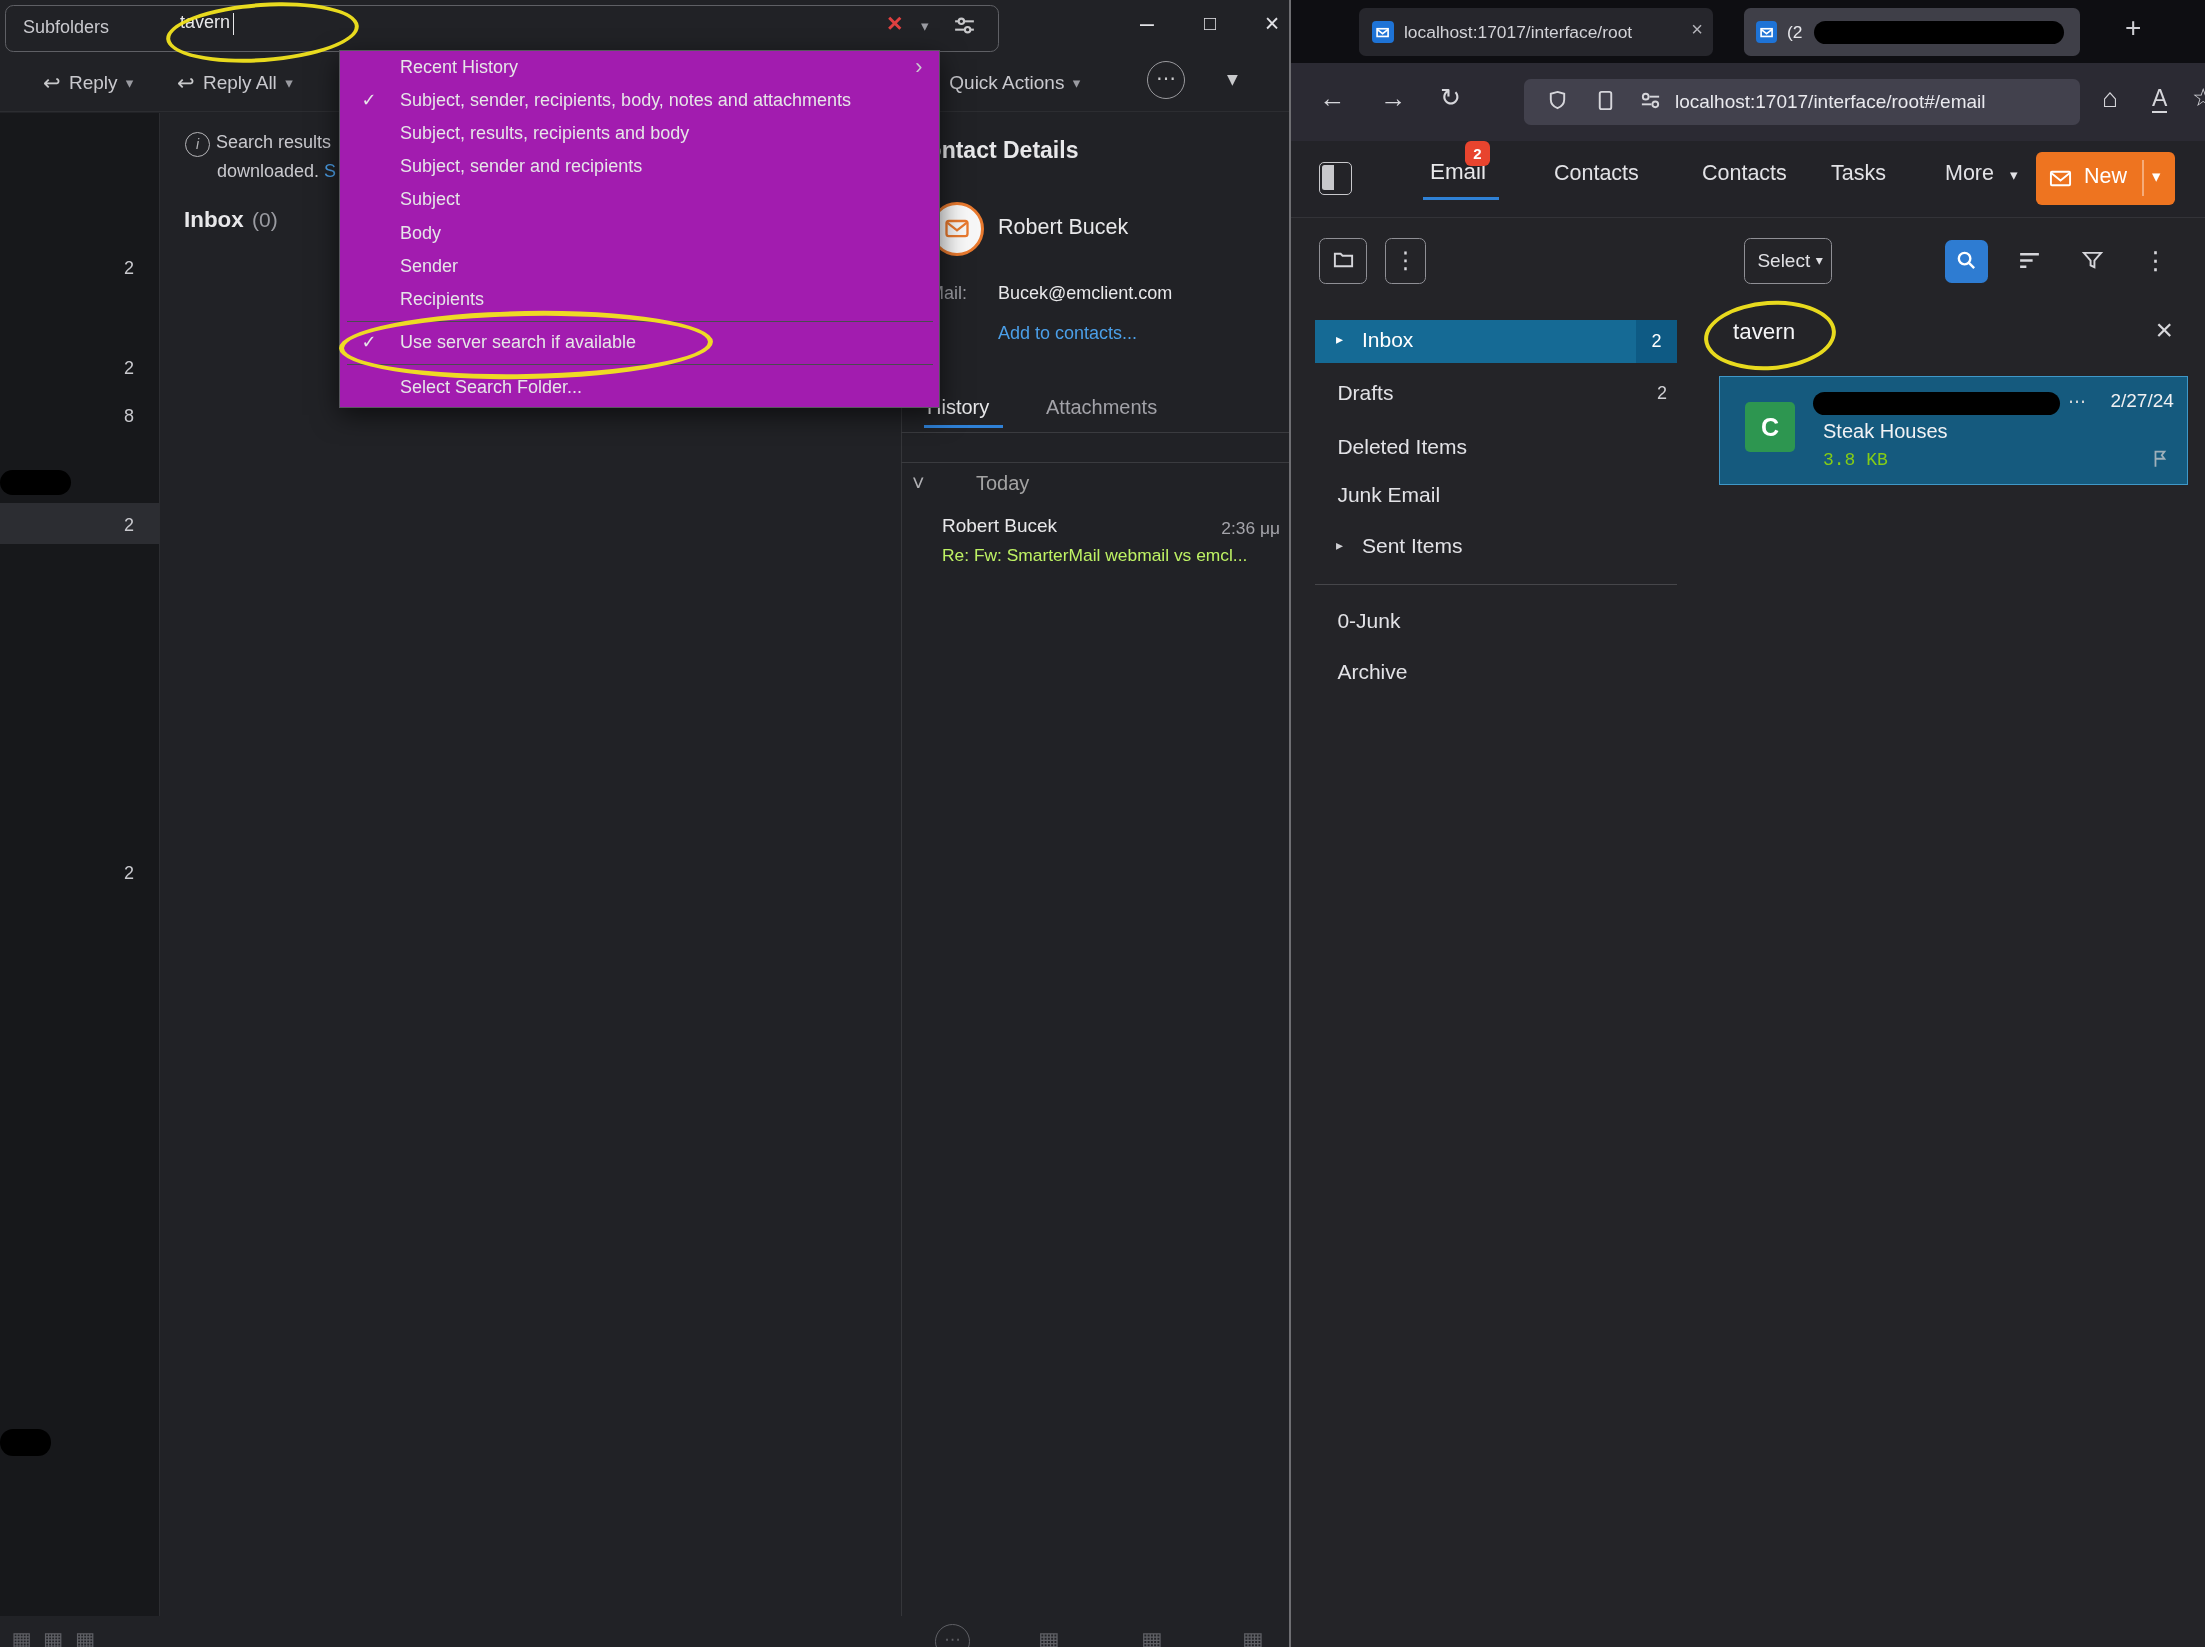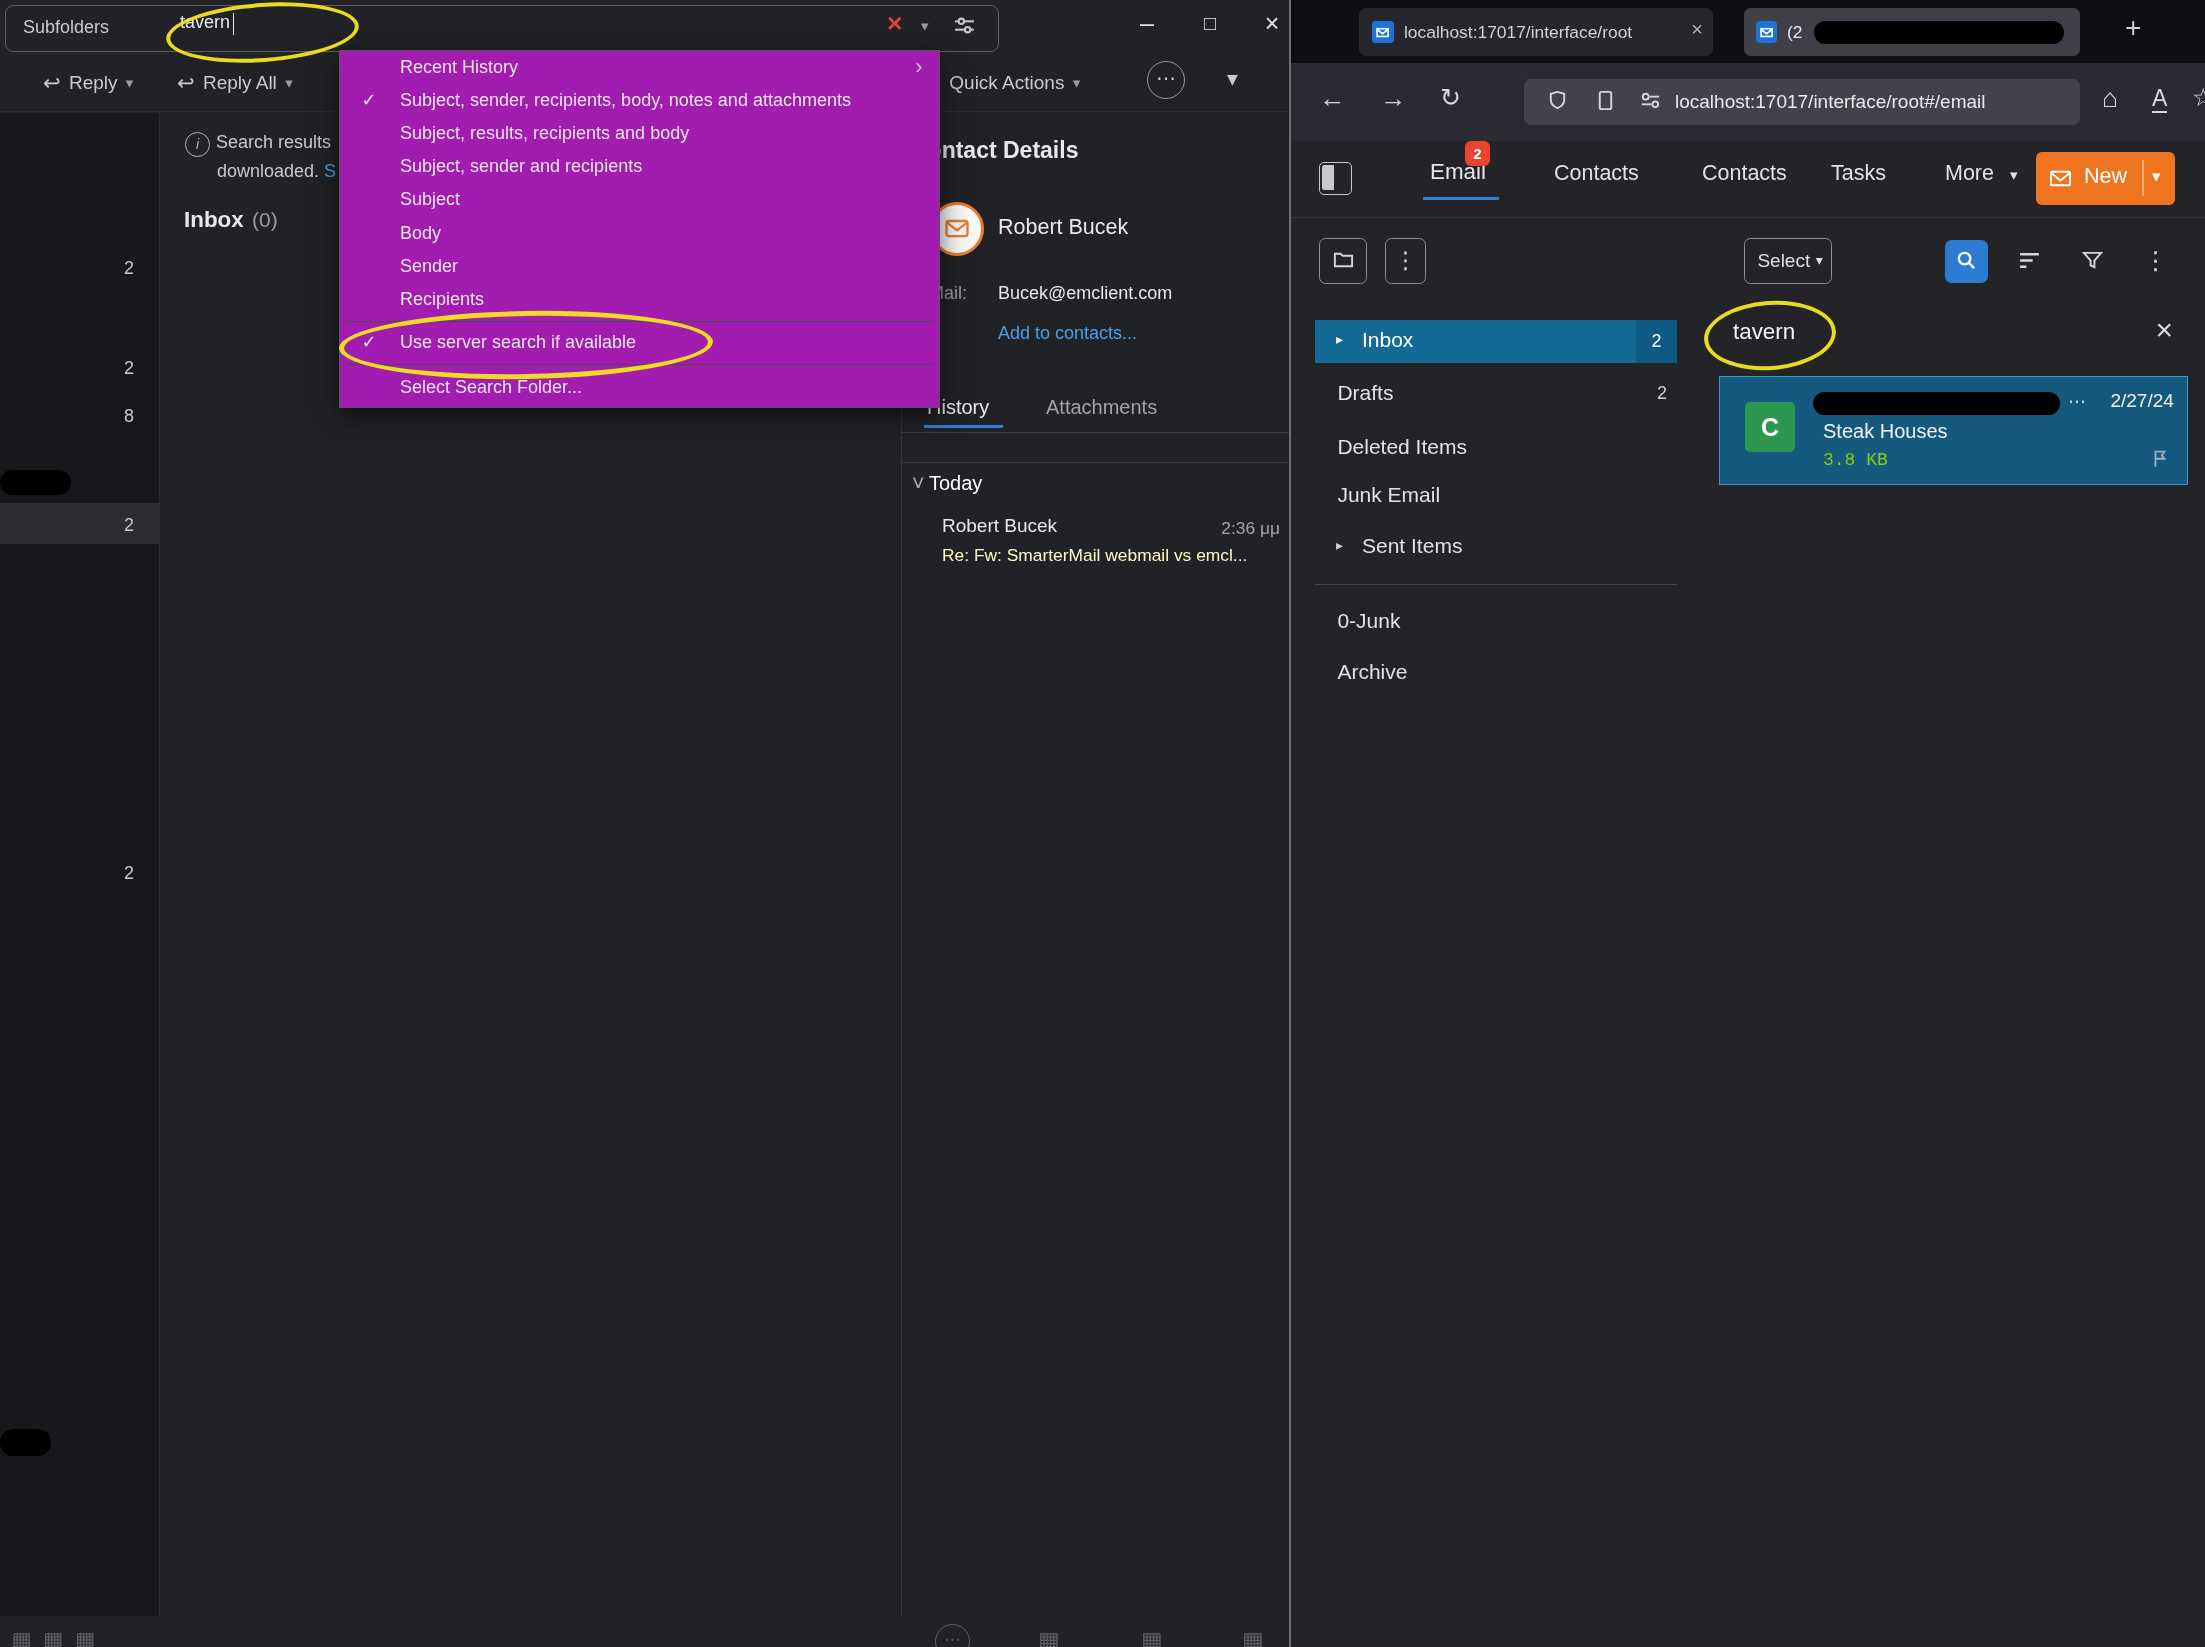--- a/index.html
+++ b/index.html
@@ -131,24 +131,24 @@
     <span class="abs t22 txt" style="left:998px;top:283px;">Bucek@emclient.com</span>
     <span class="abs t22 link" style="left:998px;top:323px;">Add to contacts...</span>
 
     <span class="abs t24 txt" style="left:927px;top:396px;">History</span>
     <div class="abs" style="left:924px;top:425px;width:79px;height:2.5px;background:#2f81d6;"></div>
     <span class="abs t24" style="left:1046px;top:396px;color:#a2a2a8;">Attachments</span>
     <div class="abs" style="left:901px;top:432px;width:388px;height:0.8px;background:#3a3b3f;"></div>
     <div class="abs" style="left:901px;top:462px;width:388px;height:0.8px;background:#3a3b3f;"></div>
 
     <span class="abs" style="left:912px;top:472px;font-size:21.5px;color:#b0b0b4;">˅</span>
-    <span class="abs t24" style="left:929px;top:472px;color:#ffffff;">Today</span>
+    <span class="abs t24" style="left:976px;top:472px;color:#a3a3a3;">Today</span>
     <span class="abs t23 txt" style="left:942px;top:515px;">Robert Bucek</span>
     <span class="abs t21" style="left:1159px;top:518px;width:121px;text-align:right;color:#a4a4aa;">2:36 μμ</span>
-    <span class="abs t21" style="left:942px;top:545px;width:334px;white-space:nowrap;overflow:hidden;color:#fef9c3;">Re: Fw: SmarterMail webmail vs emcl...</span>
+    <span class="abs t21" style="left:942px;top:545px;width:334px;white-space:nowrap;overflow:hidden;color:#bef264;">Re: Fw: SmarterMail webmail vs emcl...</span>
 
     <span class="abs" style="left:11.6px;top:1627px;font-size:21.5px;color:#5f6065;letter-spacing:8.3px;">▦</span>
     <span class="abs" style="left:43px;top:1627px;font-size:21.5px;color:#5f6065;">▦</span>
     <span class="abs" style="left:75px;top:1627px;font-size:21.5px;color:#5f6065;">▦</span>
     <div class="abs" style="left:935px;top:1624px;width:33px;height:33px;border:1.7px solid #5f6065;border-radius:50%;text-align:center;line-height:30px;color:#5f6065;font-size:16.6px;">
       <span>⋯</span>
     </div>
     <span class="abs" style="left:1038px;top:1627px;font-size:23px;color:#5f6065;">▦</span>
     <span class="abs" style="left:1141px;top:1627px;font-size:23px;color:#5f6065;">▦</span>
     <span class="abs" style="left:1242px;top:1627px;font-size:23px;color:#5f6065;">▦</span>

